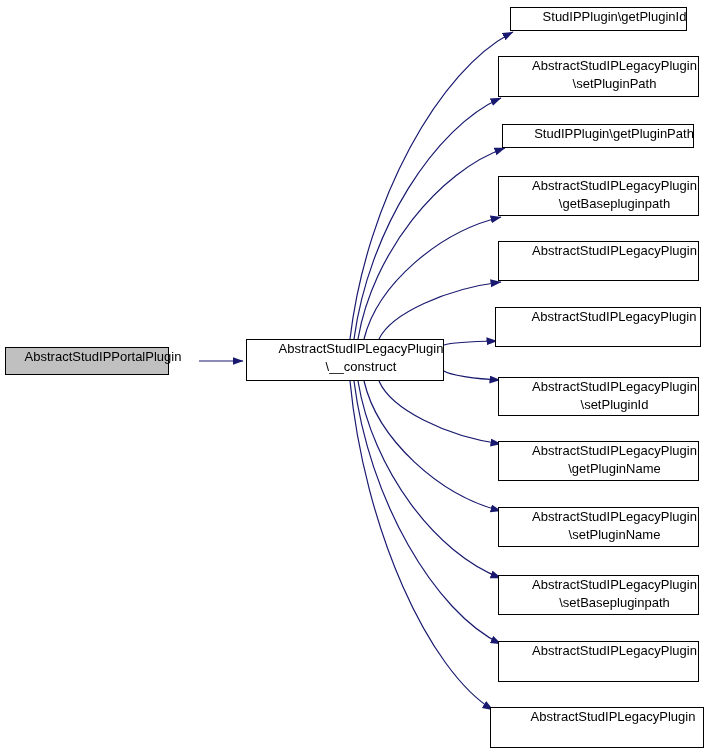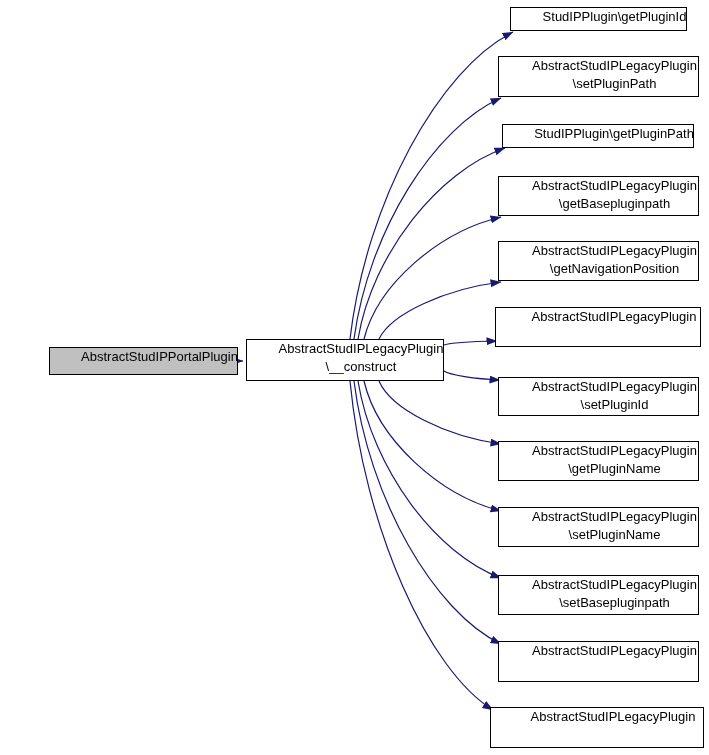--- a/index.html
+++ b/index.html
@@ -48,21 +48,21 @@
       <path d="M379,339 C391.2,313.35 446.1,288.84 501,282" fill="none" stroke="#191970" stroke-width="1.2" marker-end="url(#arrow)"></path>
       <path d="M444,345 C449.3,343.2 473.15,341.48 497,341" fill="none" stroke="#191970" stroke-width="1.2" marker-end="url(#arrow)"></path>
       <path d="M444,371 C449.6,375.05 474.8,378.92 500,380" fill="none" stroke="#191970" stroke-width="1.2" marker-end="url(#arrow)"></path>
       <path d="M379,381 C391.2,409.35 446.1,436.44 501,444" fill="none" stroke="#191970" stroke-width="1.2" marker-end="url(#arrow)"></path>
       <path d="M364,381 C377.7,439.5 439.35,495.4 501,511" fill="none" stroke="#191970" stroke-width="1.2" marker-end="url(#arrow)"></path>
       <path d="M358,381 C372.3,469.65 436.65,554.36 501,578" fill="none" stroke="#191970" stroke-width="1.2" marker-end="url(#arrow)"></path>
       <path d="M354,381 C368.7,499.35 434.85,612.44 501,644" fill="none" stroke="#191970" stroke-width="1.2" marker-end="url(#arrow)"></path>
       <path d="M350,381 C364.3,529.05 428.65,670.52 493,710" fill="none" stroke="#191970" stroke-width="1.2" marker-end="url(#arrow)"></path>
     </svg>
 
-  <div class="node" id="caller-node" style="left: 5px; top: 347px; width: 189px; height: 28px; background: rgb(192, 192, 192); border-color: rgb(0, 0, 0); margin-left: 44px;">
+  <div class="node" id="caller-node" style="left: 5px; top: 347px; width: 164px; height: 28px; background: rgb(192, 192, 192); border-color: rgb(0, 0, 0);">
     <span>AbstractStudIPPortalPlugin</span>
   </div>
 
   <div class="node" id="center-node" style="left: 246px; top: 339px; width: 198px; height: 42px; border-color: rgb(0, 0, 0); background: rgb(255, 255, 255);">
     <span>AbstractStudIPLegacyPlugin</span>
     <span>\__construct</span>
   </div>
 
   <div id="callees">
       <div class="node" style="left: 510px; top: 7px; width: 177px; height: 24px; border-color: rgb(0, 0, 0); background: rgb(255, 255, 255);">
@@ -74,21 +74,20 @@
       </div>
       <div class="node" style="left: 502px; top: 124px; width: 192px; height: 24px; border-color: rgb(0, 0, 0); background: rgb(255, 255, 255);">
         <span>StudIPPlugin\getPluginPath</span>
       </div>
       <div class="node" style="left: 498px; top: 176px; width: 201px; height: 40px; border-color: rgb(0, 0, 0); background: rgb(255, 255, 255);">
         <span>AbstractStudIPLegacyPlugin</span>
         <span>\getBasepluginpath</span>
       </div>
       <div class="node" style="left: 498px; top: 241px; width: 201px; height: 40px; border-color: rgb(0, 0, 0); background: rgb(255, 255, 255);">
         <span>AbstractStudIPLegacyPlugin</span>
-        <span>\getNavigationPosition</span>
       </div>
       <div class="node" style="left: 495px; top: 307px; width: 206px; height: 40px; border-color: rgb(0, 0, 0); background: rgb(255, 255, 255);">
         <span>AbstractStudIPLegacyPlugin</span>
       </div>
       <div class="node" style="left: 498px; top: 377px; width: 201px; height: 39px; border-color: rgb(0, 0, 0); background: rgb(255, 255, 255);">
         <span>AbstractStudIPLegacyPlugin</span>
         <span>\setPluginId</span>
       </div>
       <div class="node" style="left: 498px; top: 441px; width: 201px; height: 40px; border-color: rgb(0, 0, 0); background: rgb(255, 255, 255);">
         <span>AbstractStudIPLegacyPlugin</span>

